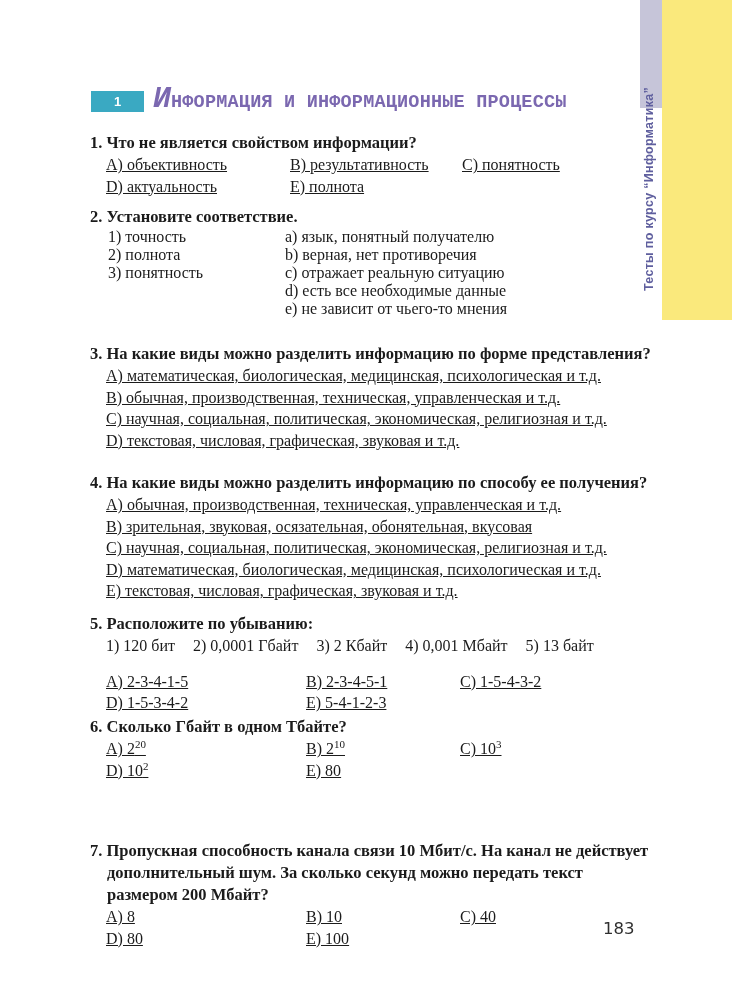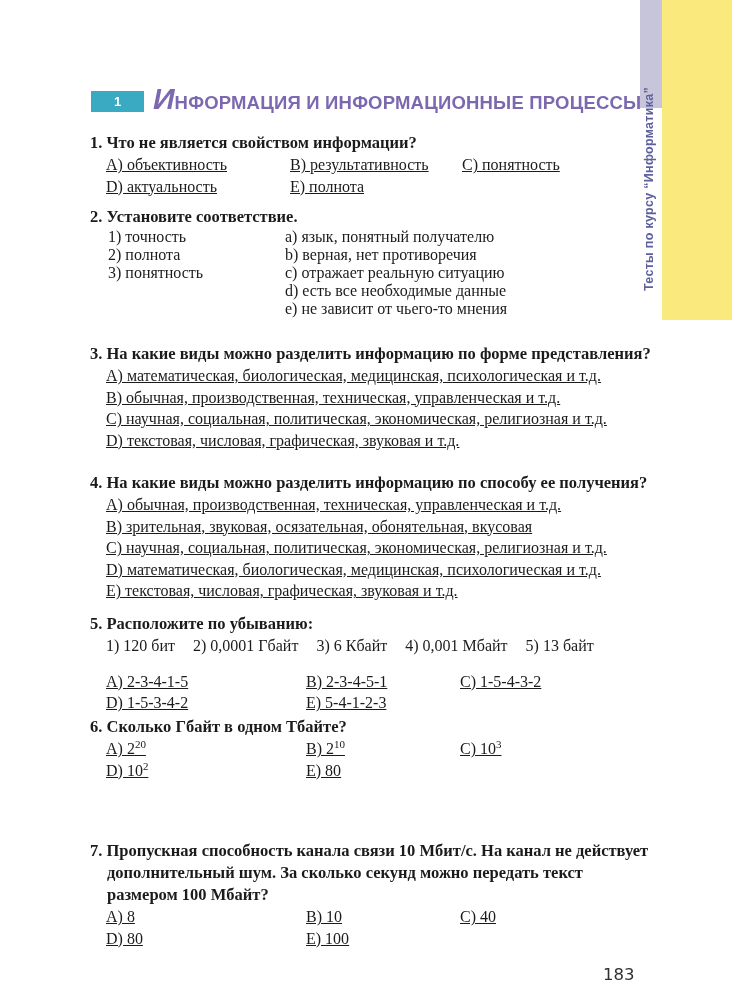--- a/index.html
+++ b/index.html
@@ -15,38 +15,38 @@
     font-family:"Liberation Sans", sans-serif; font-weight:bold; font-size:12.5px;
     color:#5f5f9e; text-align:center; white-space:nowrap; letter-spacing:0.3px;
   }
   .badge {
     position:absolute; left:91px; top:91px; width:53px; height:21px; background:#3aa9c2;
     color:#ffffff; font-family:"Liberation Sans", sans-serif; font-weight:bold;
     font-size:13px; text-align:center; line-height:21px;
   }
   .title {
     position:absolute; left:153px; top:82px; color:#7b68b0;
-    font-family:Liberation Sans, sans-serif; font-weight:bold; white-space:nowrap;
+    font-family:Liberation Mono, monospace; font-weight:bold; white-space:nowrap;
   }
   .title .cap  { font-size:30px; font-style:italic; }
   .title .rest { font-size:18.5px; letter-spacing:0.2px; }
 
   .q { position:absolute; left:90px; width:572px; font-size:16px; }
   .q-head { font-weight:bold; font-size:16.5px; line-height:22px; }
   .row, .opts div, .cell { line-height:21.6px;text-decoration:underline; }
   .opts { margin-left:16px; }
   .grid3a { display:grid; grid-template-columns:184px 172px 1fr; margin-left:16px; }
   .grid3b { display:grid; grid-template-columns:200px 154px 1fr; margin-left:16px; }
   .match  { display:grid; grid-template-columns:177px 1fr; margin-left:18px; align-items:start; }
   .items  { display:flex; gap:18px; margin-left:16px; line-height:21.6px;text-align:center; }
   .gap    { height:14px; }
   sup { font-size:11px; line-height:0; }
   .pagenum {
     position:absolute; left:603px; top:919px; color:#2f2f2f;
-    font-family:"DejaVu Sans", sans-serif; font-size:16.5px;margin-top:46px;
+    font-family:"DejaVu Sans", sans-serif; font-size:16.5px;
   }
 </style>
 </head>
 <body>
 
 <div class="strip-lavender"></div>
 <div class="strip-yellow"></div>
 <div class="vlabel">Тесты по курсу  “Информатика”</div>
 
 <div class="badge">1</div>
@@ -101,21 +101,21 @@
     <div>D) математическая, биологическая, медицинская, психологическая и т.д.</div>
     <div>Е) текстовая, числовая, графическая, звуковая и т.д.</div>
   </div>
 </div>
 
 <div class="q" style="top:613px">
   <div class="q-head">5. Расположите по убыванию:</div>
   <div class="items">
     <span>1) 120 бит</span>
     <span>2) 0,0001 Гбайт</span>
-    <span>3) 6 Кбайт</span>
+    <span>3) 2 Кбайт</span>
     <span>4) 0,001 Мбайт</span>
     <span>5) 13 байт</span>
   </div>
   <div class="gap"></div>
   <div class="grid3b">
     <span class="cell">А) 2-3-4-1-5</span>
     <span class="cell">В) 2-3-4-5-1</span>
     <span class="cell">С) 1-5-4-3-2</span>
     <span class="cell">D) 1-5-3-4-2</span>
     <span class="cell">Е) 5-4-1-2-3</span>
@@ -131,21 +131,21 @@
     <span class="cell"><span>С) 10</span><sup>3</sup></span>
     <span class="cell"><span>D) 10</span><sup>2</sup></span>
     <span class="cell"><span>Е) 80</span><sup></sup></span>
     <span class="cell"><span></span><sup></sup></span>
   </div>
 </div>
 
 <div class="q" style="top:840px">
   <div class="q-head">7. Пропускная способность канала связи 10 Мбит/с. На канал не действует</div>
   <div class="q-head" style="margin-left:17px">дополнительный шум. За сколько секунд можно передать текст</div>
-  <div class="q-head" style="margin-left:17px">размером 100 Мбайт?</div>
+  <div class="q-head" style="margin-left:17px">размером 200 Мбайт?</div>
   <div class="grid3b">
     <span class="cell">А) 8</span>
     <span class="cell">В) 10</span>
     <span class="cell">С) 40</span>
     <span class="cell">D) 80</span>
     <span class="cell">Е) 100</span>
     <span class="cell"></span>
   </div>
 </div>
 

